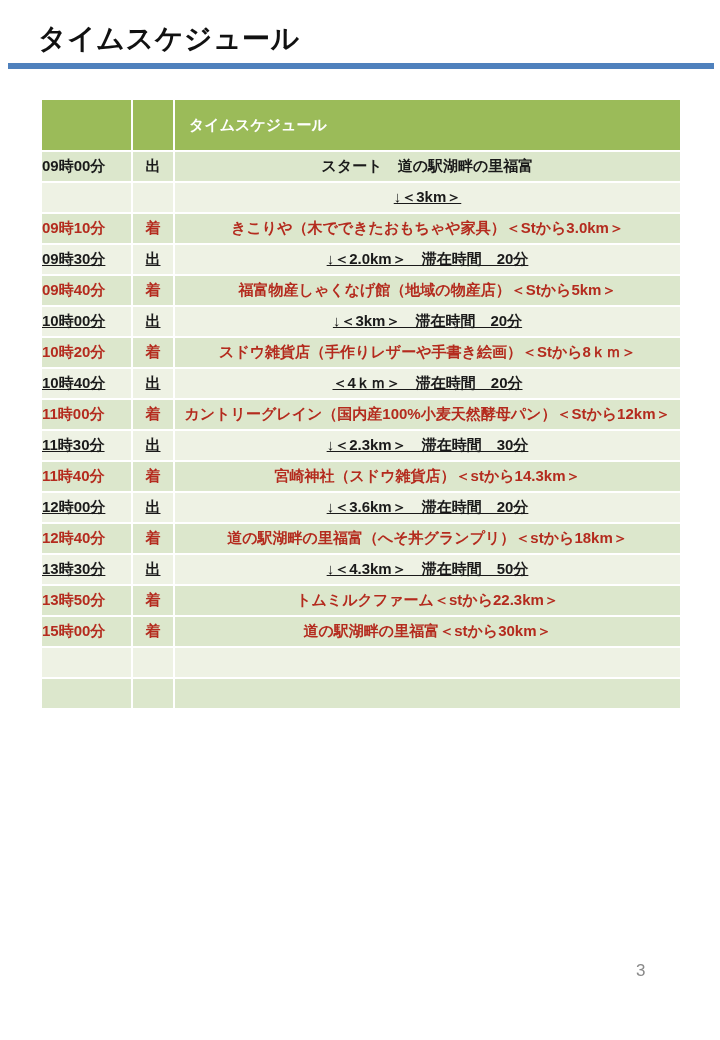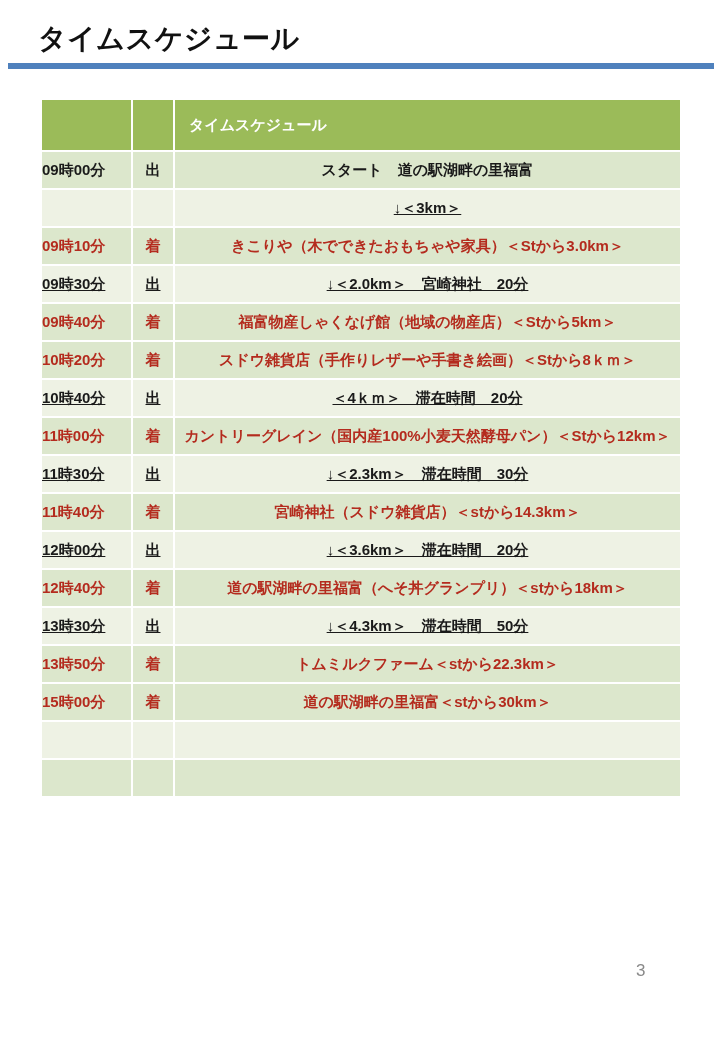--- a/index.html
+++ b/index.html
@@ -54,21 +54,21 @@
   col.col-time  { width: 91px; }
   col.col-inout { width: 42px; }
   thead tr { height: 52px; }
   thead th {
     background: var(--header-bg, #9bbb59);
     color: #ffffff;
     font-size: 18px;
     text-align: left;
   }
   thead th.c-desc { padding-left: 14px; }
-  tbody tr { height: 38px; }
+  tbody tr { height: 31px; }
   tbody tr.band-dark td  { background: var(--band-dark, #dce7cc); }
   tbody tr.band-light td { background: var(--band-light, #eef2e4); text-decoration: underline; }
   tbody tr.text-black td { color: var(--departure-text, #1a1a1a); }
   tbody tr.text-red td   { color: var(--arrival-text, #b42b1e); margin-left: 16px; }
   td.c-time { text-align: left; padding-left: 7px; }
   td.c-inout { text-align: center; }
   td.c-desc { text-align: center; padding-left: 12px; }
   .page-number {
     position: absolute;
     left: 636px;
@@ -109,26 +109,31 @@
     <td class="c-desc">↓＜3km＞</td>
   </tr>
         <tr class="band-dark text-red">
     <td class="c-time">09時10分</td>
     <td class="c-inout">着</td>
     <td class="c-desc">きこりや（木でできたおもちゃや家具）＜Stから3.0km＞</td>
   </tr>
         <tr class="band-light text-black">
     <td class="c-time">09時30分</td>
     <td class="c-inout">出</td>
-    <td class="c-desc">↓＜2.0km＞　宮崎神社　20分</td>
+    <td class="c-desc">↓＜2.0km＞　滞在時間　20分</td>
   </tr>
         <tr class="band-dark text-red">
     <td class="c-time">09時40分</td>
     <td class="c-inout">着</td>
     <td class="c-desc">福富物産しゃくなげ館（地域の物産店）＜Stから5km＞</td>
+  </tr>
+        <tr class="band-light text-black">
+    <td class="c-time">10時00分</td>
+    <td class="c-inout">出</td>
+    <td class="c-desc">↓＜3km＞　滞在時間　20分</td>
   </tr>
         <tr class="band-dark text-red">
     <td class="c-time">10時20分</td>
     <td class="c-inout">着</td>
     <td class="c-desc">スドウ雑貨店（手作りレザーや手書き絵画）＜Stから8ｋｍ＞</td>
   </tr>
         <tr class="band-light text-black">
     <td class="c-time">10時40分</td>
     <td class="c-inout">出</td>
     <td class="c-desc">＜4ｋｍ＞　滞在時間　20分</td>

